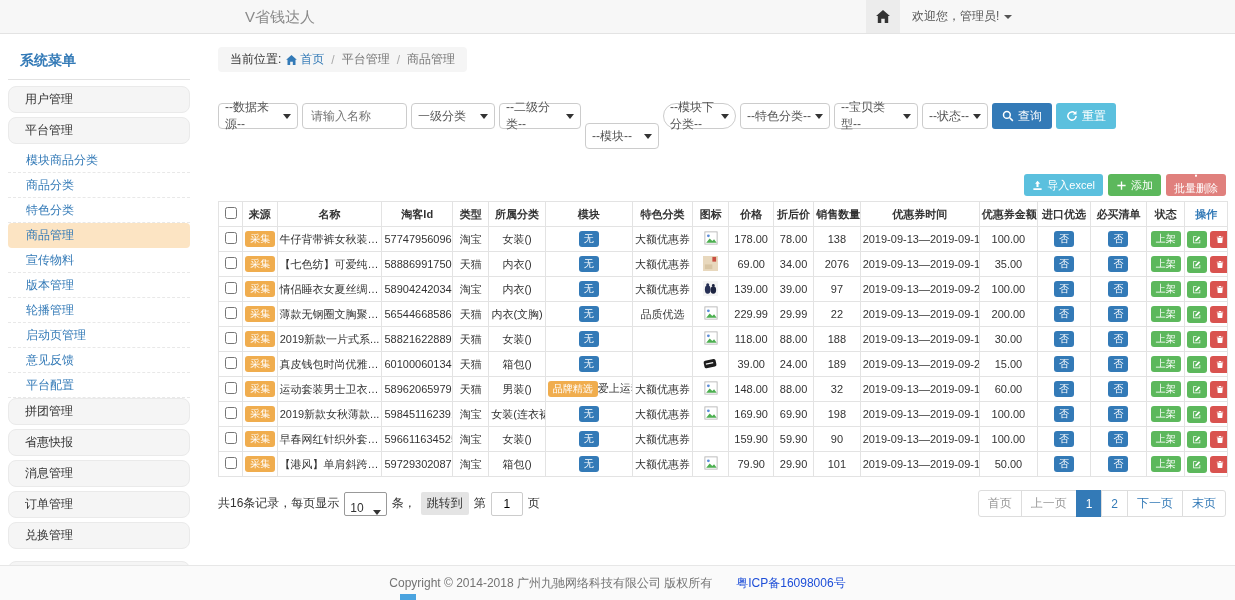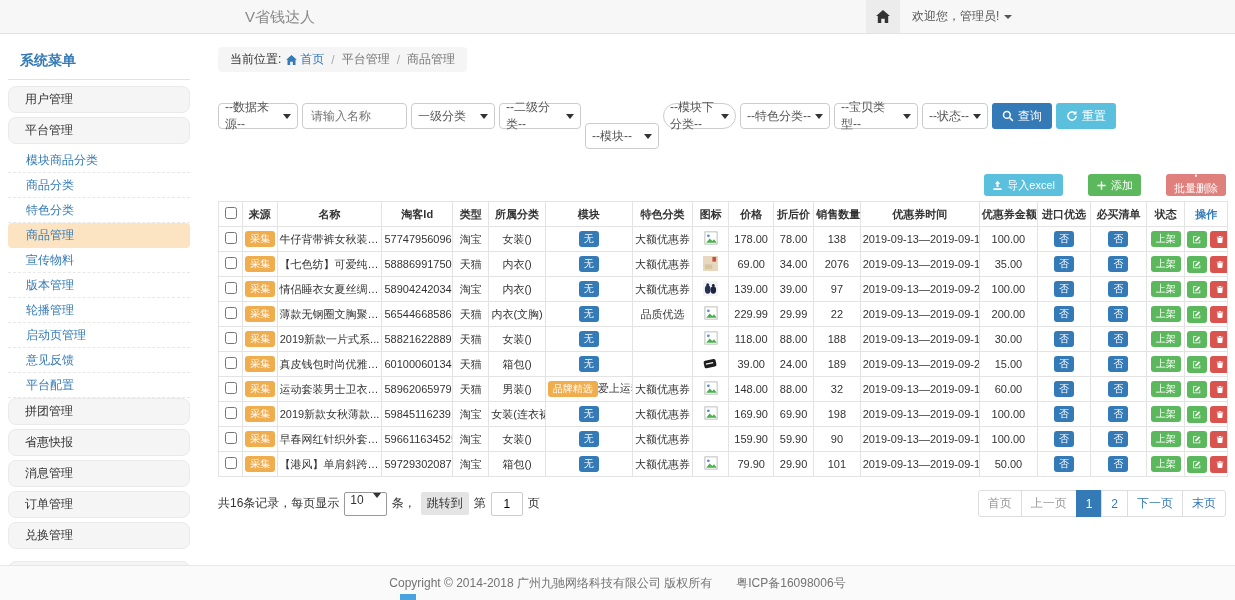--- a/index.html
+++ b/index.html
@@ -35,56 +35,56 @@
   .filter-row{margin-top:11px;margin-left:8px;display:flex;gap:4px;align-items:center;}
   .fselect{height:26px;box-sizing:border-box;border:1px solid #ccc;border-radius:4px;background:#fff;
            display:flex;align-items:center;justify-content:space-between;padding:0 6px;font-size:12px;color:#555;cursor:pointer;}
   .sel-caret{width:0;height:0;border-left:4px solid transparent;border-right:4px solid transparent;border-top:5px solid #333;margin-left:4px;}
   .finput{height:26px;box-sizing:border-box;border:1px solid #ccc;border-radius:4px;padding:0 8px;font-size:12px;color:#555;}
   .btn{border:none;border-radius:3px;color:#fff;font-size:12px;display:inline-flex;align-items:center;gap:4px;cursor:pointer;}
   .btn-primary{background:#337ab7;height:26px;padding:0 10px;}
   .btn-info{background:#5bc0de;height:26px;padding:0 10px;}
 
   .toolbar{margin-top:25px;display:flex;justify-content:flex-end;gap:5px;padding-right:2px;}
-  .btn-sm{height:22px;padding:0 8px;font-size:11px;border-radius:3px;margin-left:20px;}
+  .btn-sm{height:22px;padding:0 8px;font-size:11px;border-radius:3px;}
   .btn-success{background:#5cb85c;}
   .btn-danger{background:#e0807d;flex-direction:column;}
 
   .table-wrap{margin-top:5px;margin-left:8px;}
   table{border-collapse:collapse;table-layout:fixed;width:1010px;font-size:11px;color:#333;}
   th,td{border:1px solid #e3e3e3;text-align:center;padding:0 2px;height:25px;overflow:hidden;white-space:nowrap;box-sizing:border-box;}
   th{font-weight:bold;background:#fff;}
   th.op{color:#337ab7;}
   td.name{text-overflow:ellipsis;}
   .badge{display:inline-block;border-radius:3px;color:#fff;font-size:10px;padding:3px 5px;line-height:1;}
   .badge-orange{background:#f0ad4e;}
   .badge-blue{background:#337ab7;cursor:pointer;}
   .badge-green{background:#5cb85c;cursor:pointer;}
   .act-btn{display:inline-flex;align-items:center;justify-content:center;width:20px;height:17px;border:none;border-radius:3px;cursor:pointer;vertical-align:middle;}
   .act-edit{background:#5cb85c;}
   .act-del{background:#d9534f;margin-left:3px;}
   input[type=checkbox]{width:12px;height:12px;margin:0;}
 
   .pager-row{margin-top:13px;margin-left:8px;display:flex;align-items:center;font-size:12px;color:#333;}
   .pager-left{display:flex;align-items:center;gap:5px;}
-  .mini-select{height:22px;border:1px solid #999;border-radius:2px;display:inline-flex;align-items:flex-start;gap:5px;
+  .mini-select{height:22px;border:1px solid #999;border-radius:2px;display:inline-flex;align-items:flex-end;gap:5px;
                padding:0 5px;background:#fff;font-size:12px;cursor:pointer;}
   .jump-chip{background:#e4e4e4;border-radius:2px;padding:3px 6px;cursor:pointer;}
   .jump-input{width:26px;height:20px;border:1px solid #ccc;border-radius:2px;text-align:center;font-size:12px;}
   .pager-right{margin-left:auto;display:flex;padding-right:2px;}
   .pg-btn{min-width:16px;height:27px;border:1px solid #ddd;background:#fff;color:#337ab7;font-size:12px;
           padding:0 9px;margin-left:-1px;cursor:pointer;}
   .pg-btn:first-child{border-radius:3px 0 0 3px;}
   .pg-btn:last-child{border-radius:0 3px 3px 0;}
   .pg-btn.active{background:#337ab7;color:#fff;border-color:#337ab7;}
   .pg-btn.disabled{color:#999;}
 
   .footer{position:absolute;left:0;right:0;top:565px;height:35px;background:#fafafa;border-top:1px solid #e7e7e7;
           display:flex;align-items:center;justify-content:center;font-size:12px;color:#737373;z-index:5;gap:24px;}
-  .footer a{color:#737373;text-decoration:none;cursor:pointer;}
+  .footer a{color:#1d4ed8;text-decoration:none;cursor:pointer;}
   .artifact{position:absolute;left:400px;top:594px;width:16px;height:6px;background:#4aa3df;z-index:6;}
 </style>
 </head>
 <body>
 
 <div class="topbar">
   <div class="brand">V省钱达人</div>
   <div class="top-right">
     <div class="home-box">
       <svg width="14" height="13" viewBox="0 0 16 15">

